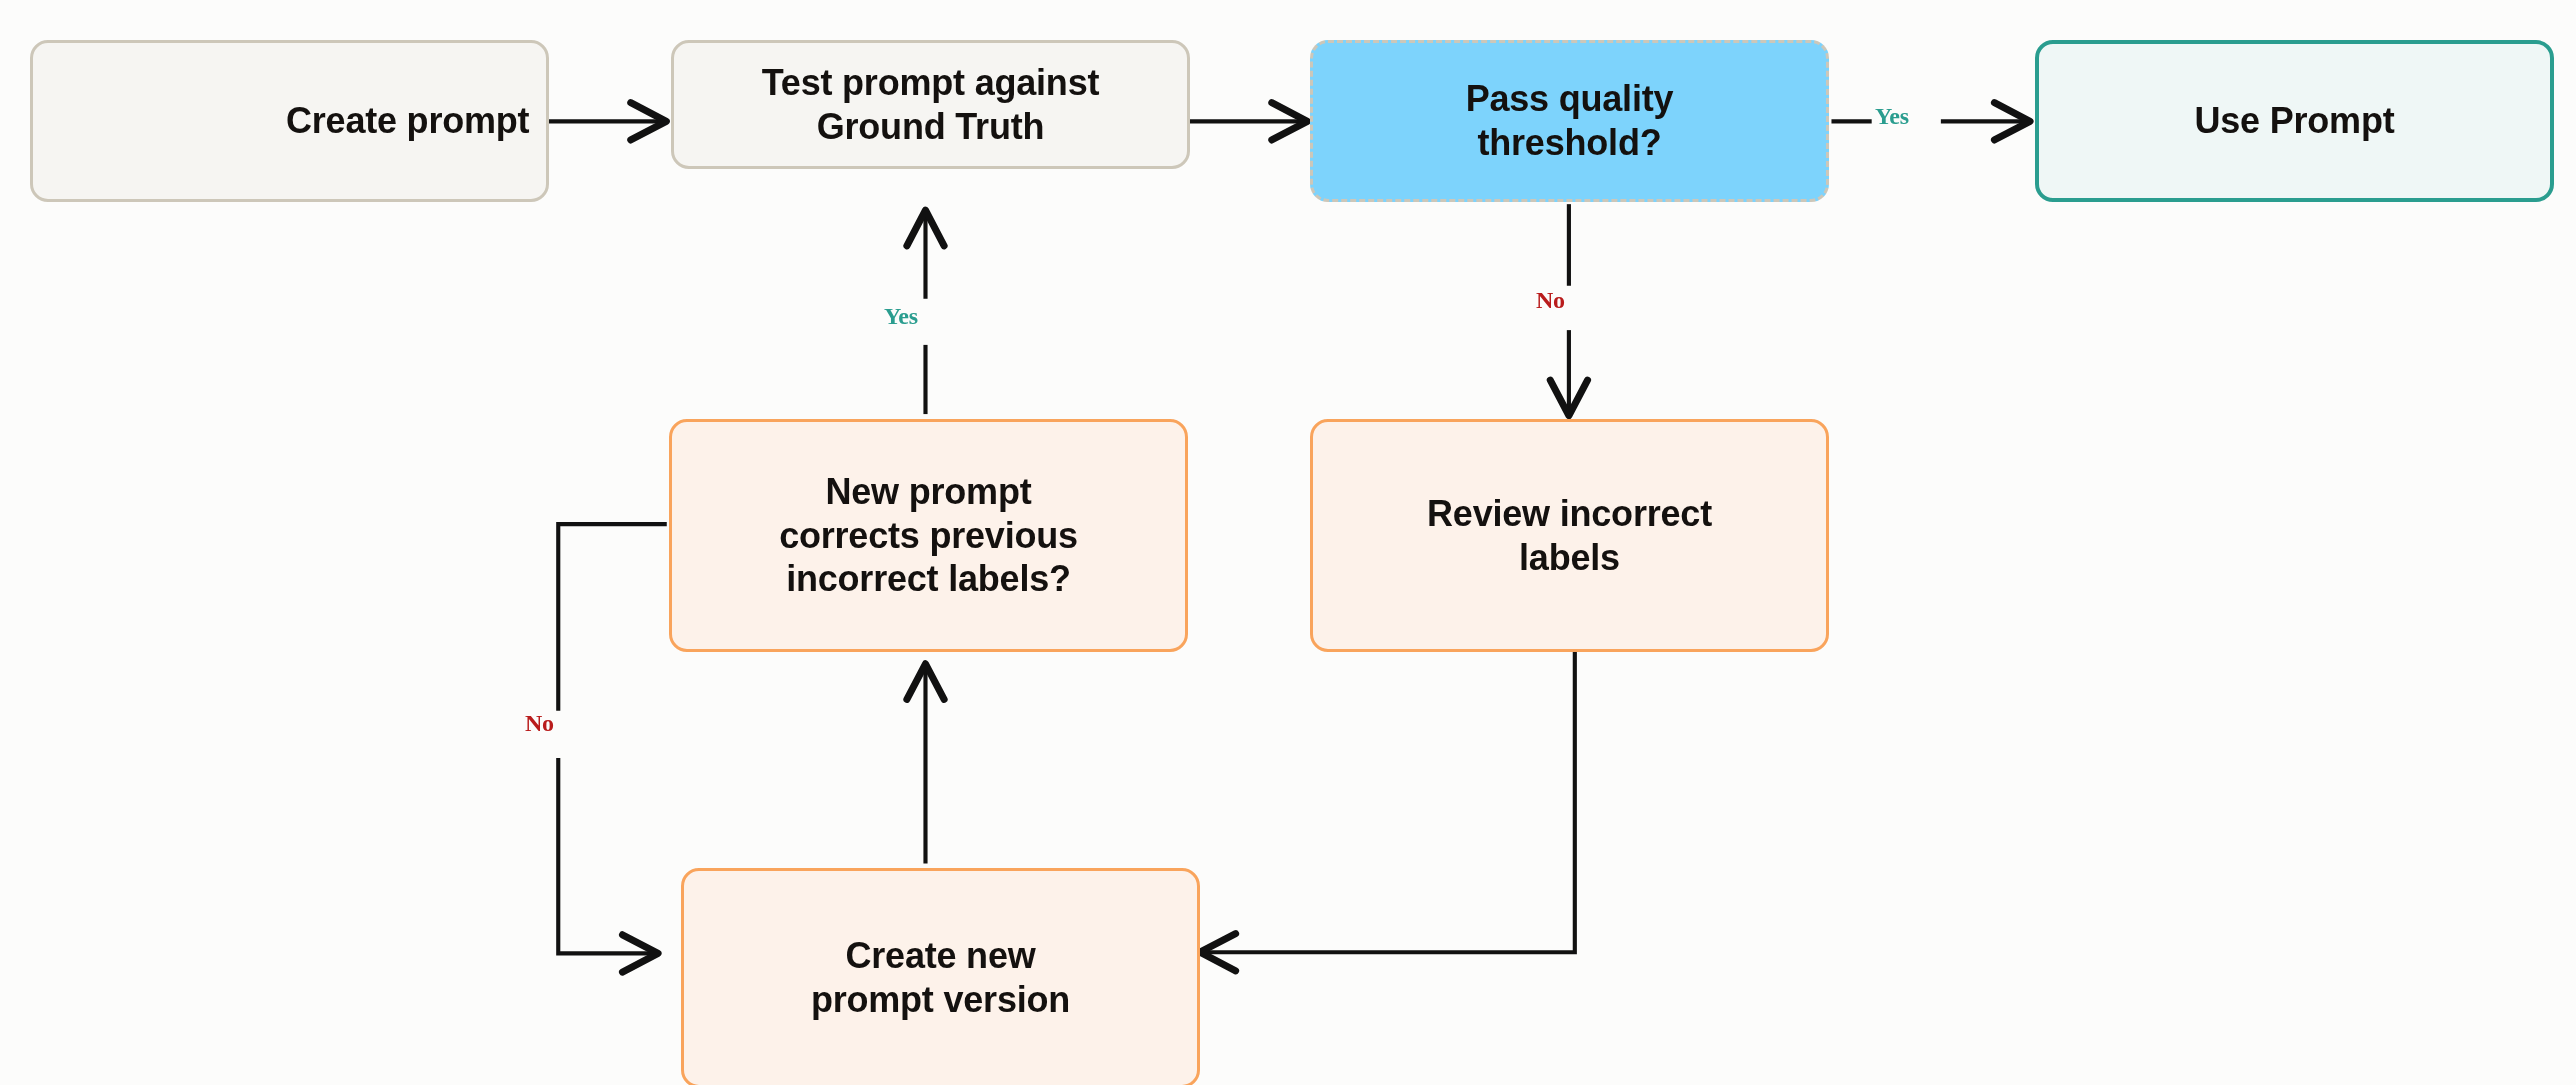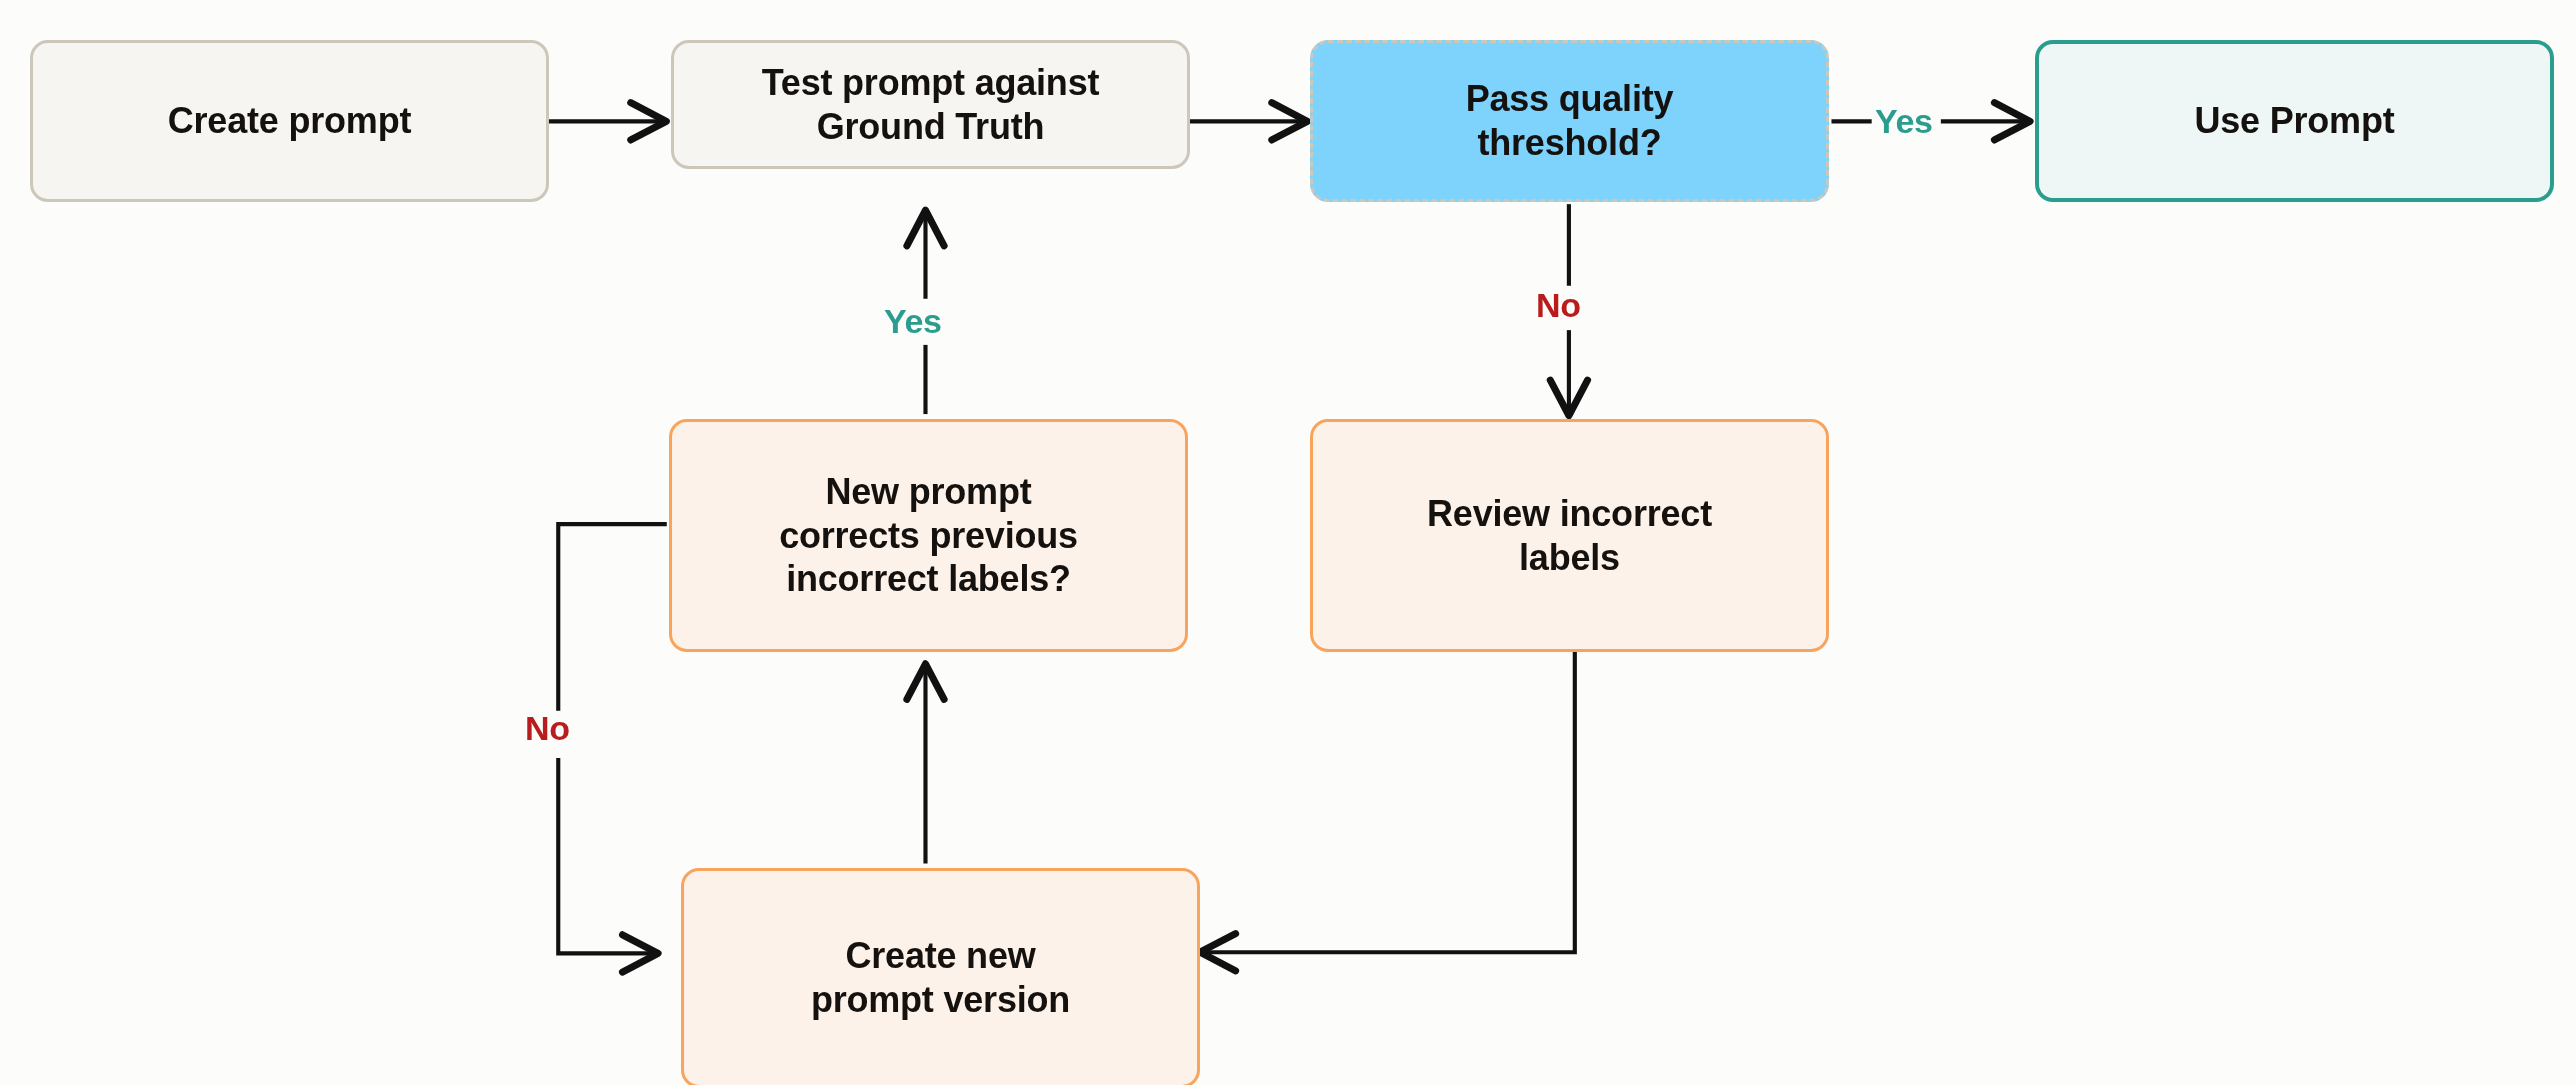--- a/index.html
+++ b/index.html
@@ -42,24 +42,25 @@
     background: #EFF7F6;
     border: 4.1px solid #2A9D8F;
   }
   .node-warn {
     background: #FDF2EA;
     border: 3.5px solid #F9A45C;
   }
   .edge-label {
     position: absolute;
     font-weight: 700;
-    font-size: 34px;
+    font-size: 24px;
     letter-spacing: -0.3px;
     white-space: nowrap;
     line-height: 1;
+    font-family: Liberation Serif, serif;
   }
   .label-yes { color: #2A9D8F; }
   .label-no  { color: #b91c1c; }
   svg.wires {
     position: absolute;
     left: 0; top: 0;
     width: 2576px;
     height: 1086px;
     pointer-events: none;
   }
@@ -90,21 +91,21 @@
 
     <path d="M 1565 1460 L 1565 1125" fill="none" stroke="#111111" stroke-width="7" marker-end="url(#arrowhead)"></path>
 
     <path d="M 1565 700 L 1565 583" fill="none" stroke="#111111" stroke-width="7"></path>
     <path d="M 1565 505 L 1565 358" fill="none" stroke="#111111" stroke-width="7" marker-end="url(#arrowhead)"></path>
 
     <path d="M 1124 886 L 944 886 L 944 1198" fill="none" stroke="#111111" stroke-width="7" stroke-linecap="square" stroke-linejoin="miter"></path>
     <path d="M 944 1285 L 944 1612 L 1110 1612" fill="none" stroke="#111111" stroke-width="7" stroke-linecap="square" stroke-linejoin="miter" marker-end="url(#arrowhead)"></path>
   </svg>
 
-  <div class="node node-neutral" style="left:30px; top:40px; width:519px; height:162px;">
+  <div class="node node-neutral" style="left:30px; top:40px; width:519px; height:162px;justify-content:flex-end;">
     <span>Create prompt</span>
   </div>
 
   <div class="node node-neutral" style="left:671px; top:40px; width:519px; height:129px;border-radius:18px;">
     <span>Test prompt against<br>Ground Truth</span>
   </div>
 
   <div class="node node-dashed" style="left:1310px; top:40px; width:519px; height:162px;">
     <span>Pass quality<br>threshold?</span>
   </div>

